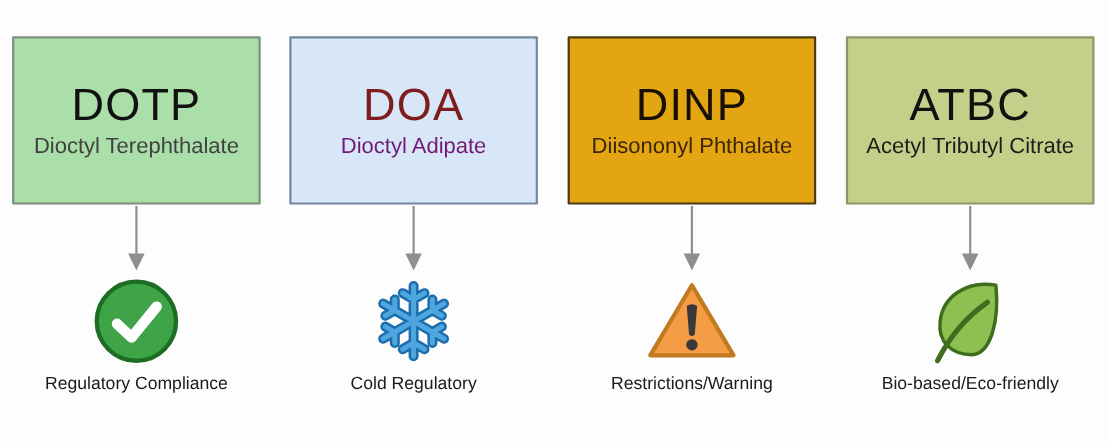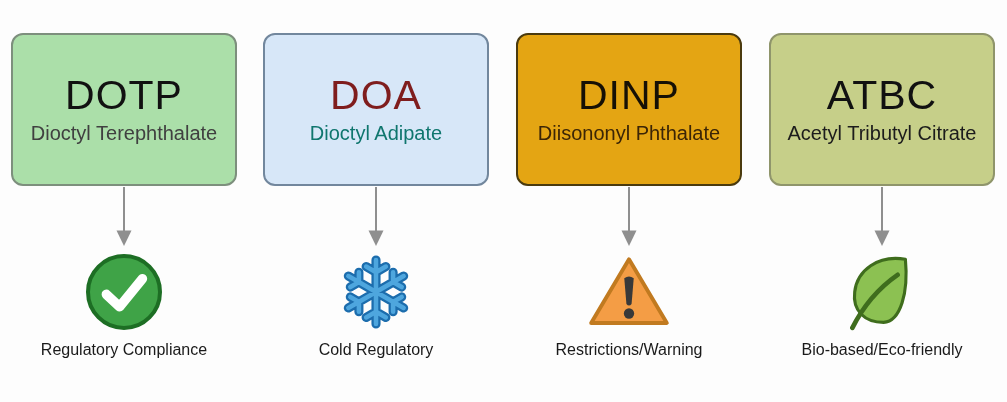--- a/index.html
+++ b/index.html
@@ -13,21 +13,21 @@
     display:flex; flex-direction:column; align-items:center;
   }
   .col-0 { left:11px; }
   .col-1 { left:263px; }
   .col-2 { left:516px; }
   .col-3 { left:769px; }
 
   .box {
     box-sizing:border-box;
     margin-top:33px; width:226px; height:153px;
-    border:2px solid #888; border-radius:12px;
+    border:2px solid #888; border-radius:1px;
     display:flex; flex-direction:column; align-items:center; justify-content:center;
   }
   .abbr {
     font-size:41px; line-height:1.05; letter-spacing:1px;
     color:#111; text-align:center;
   }
   .full {
     margin-top:5px; font-size:20px; color:#1c1c1c; text-align:center;
     white-space:nowrap;
   }
@@ -59,21 +59,21 @@
         <circle cx="50" cy="50" r="45" fill="#3fa347" stroke="#1d6e24" stroke-width="5"></circle>
         <path d="M28 53 L44.5 68.5 L73 33.5" fill="none" stroke="#ffffff" stroke-width="12" stroke-linecap="round" stroke-linejoin="round"></path>
       </svg>
     </div>
     <div class="label">Regulatory Compliance</div>
   </div>
 
   <div class="column col-1">
     <div class="box" style="background: rgb(215, 231, 248); border-color: rgb(114, 135, 157);">
       <div class="abbr" style="color: #7f1d1d;">DOA</div>
-      <div class="full" style="color: #0f766e;">Dioctyl Adipate</div>
+      <div class="full" style="color: #701a75;">Dioctyl Adipate</div>
     </div>
     <svg class="arrow" width="18" height="59" viewBox="0 0 18 59">
       <line x1="9" y1="0" x2="9" y2="45" stroke="currentColor" stroke-width="2"></line>
       <path d="M9 59 L1.5 43.5 L16.5 43.5 Z" fill="currentColor"></path>
     </svg>
     <div class="icon-wrap">
       <svg width="76" height="76" viewBox="0 0 100 100">
         <g fill="none" stroke-linecap="round">
           <path stroke="#1c6dad" stroke-width="12" d="M50 8 L50 92 M13.6 29 L86.4 71 M13.6 71 L86.4 29 M50 24 L63 16.5 M50 24 L37 16.5 M72.5 37 L83.8 43.5 M72.5 37 L72.5 24 M72.5 63 L72.5 76 M72.5 63 L83.8 56.5 M50 76 L63 83.5 M50 76 L37 83.5 M27.5 63 L16.2 56.5 M27.5 63 L27.5 76 M27.5 37 L27.5 24 M27.5 37 L16.2 43.5"></path>
           <path stroke="#4ea6de" stroke-width="6" d="M50 8 L50 92 M13.6 29 L86.4 71 M13.6 71 L86.4 29 M50 24 L63 16.5 M50 24 L37 16.5 M72.5 37 L83.8 43.5 M72.5 37 L72.5 24 M72.5 63 L72.5 76 M72.5 63 L83.8 56.5 M50 76 L63 83.5 M50 76 L37 83.5 M27.5 63 L16.2 56.5 M27.5 63 L27.5 76 M27.5 37 L27.5 24 M27.5 37 L16.2 43.5"></path>

